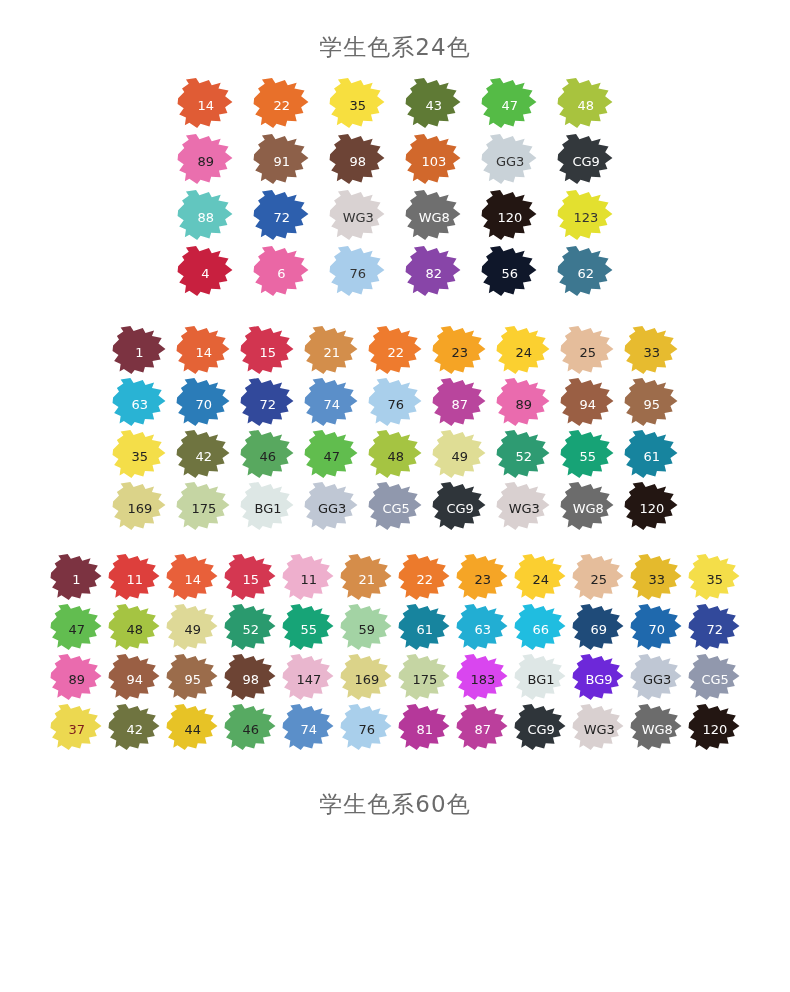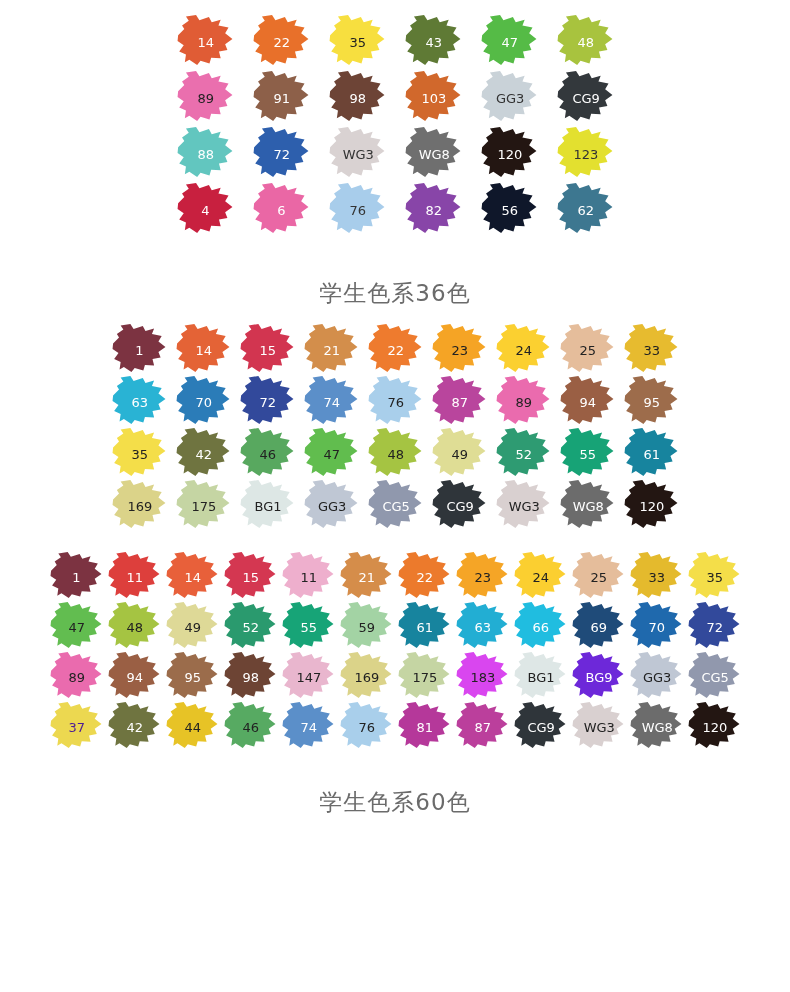--- a/index.html
+++ b/index.html
@@ -67,20 +67,21 @@
 
   .pad24{padding-top:14px;padding-bottom:10px;}
   .pad36{padding-top:14px;padding-bottom:8px;}
   .pad48{padding-top:12px;padding-bottom:6px;}
 </style>
 </head>
 <body>
 
 <div class="page">
 
+  <div class="section-title t24">学生色系24色</div>
   <div class="grid g24 pad24" id="grid-0">
       <div class="row">
         <div class="swatch" style="background: rgb(224, 92, 53);">
           <span class="lbl" style="color: rgb(255, 255, 255);">14</span>
         </div>
         <div class="swatch" style="background: rgb(232, 112, 42);">
           <span class="lbl" style="color: rgb(255, 255, 255);">22</span>
         </div>
         <div class="swatch" style="background: rgb(247, 223, 63);">
           <span class="lbl" style="color: rgb(34, 34, 34);">35</span>
@@ -150,21 +151,20 @@
         </div>
         <div class="swatch" style="background: #0f172a;">
           <span class="lbl" style="color: rgb(255, 255, 255);">56</span>
         </div>
         <div class="swatch" style="background: rgb(61, 119, 144);">
           <span class="lbl" style="color: rgb(255, 255, 255);">62</span>
         </div>
       </div>
     </div>
 
-  <div class="section-title t36">学生色系36色</div>
   <div class="grid g36 pad36" id="grid-1">
       <div class="row">
         <div class="swatch" style="background: rgb(124, 51, 65);">
           <span class="lbl" style="color: rgb(255, 255, 255);">1</span>
         </div>
         <div class="swatch" style="background: rgb(228, 99, 54);">
           <span class="lbl" style="color: rgb(255, 255, 255);">14</span>
         </div>
         <div class="swatch" style="background: rgb(210, 53, 80);">
           <span class="lbl" style="color: rgb(255, 255, 255);">15</span>
@@ -387,21 +387,21 @@
         </div>
         <div class="swatch" style="background: rgb(191, 199, 212);">
           <span class="lbl" style="color: rgb(34, 34, 34);">GG3</span>
         </div>
         <div class="swatch" style="background: rgb(145, 152, 173);">
           <span class="lbl" style="color: rgb(255, 255, 255);">CG5</span>
         </div>
       </div>
       <div class="row">
         <div class="swatch" style="background: rgb(236, 216, 80);">
-          <span class="lbl" style="color: #4c1d95;">37</span>
+          <span class="lbl" style="color: #7f1d1d;">37</span>
         </div>
         <div class="swatch" style="background: rgb(111, 116, 64);">
           <span class="lbl" style="color: rgb(255, 255, 255);">42</span>
         </div>
         <div class="swatch" style="background: rgb(231, 195, 38);">
           <span class="lbl" style="color: rgb(34, 34, 34);">44</span>
         </div>
         <div class="swatch" style="background: rgb(87, 170, 98);">
           <span class="lbl" style="color: rgb(34, 34, 34);">46</span>
         </div>

